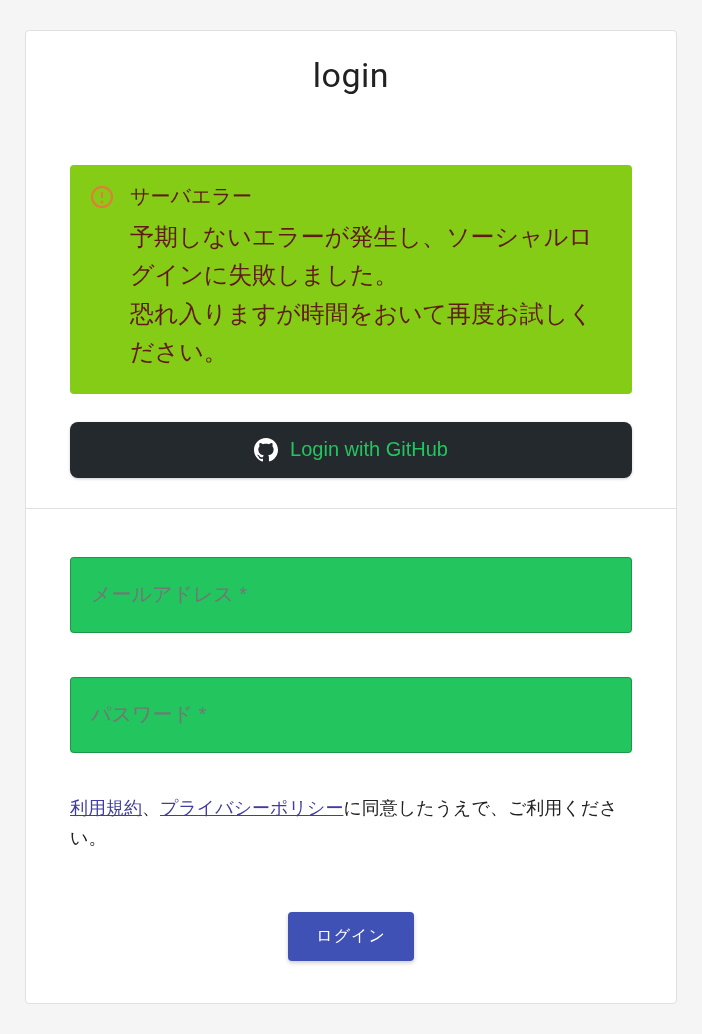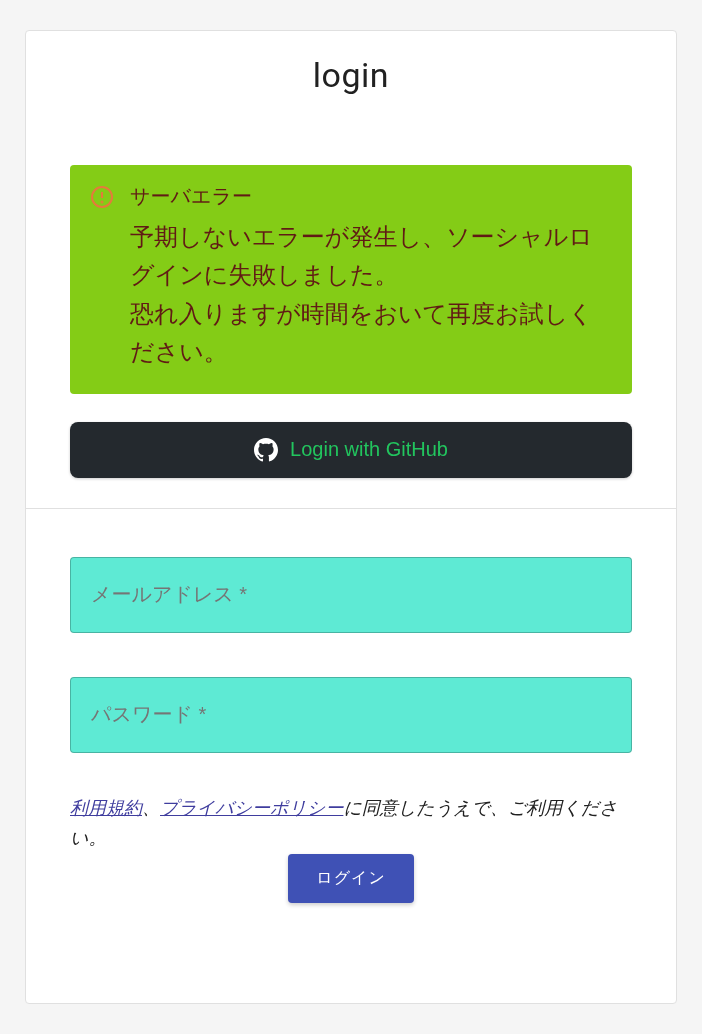--- a/index.html
+++ b/index.html
@@ -91,32 +91,32 @@
     .field {
       width: 100%;
       border: 1px solid rgba(0,0,0,0.23);
       border-radius: 4px;
       height: 76px;
       padding: 0 20px;
       font-size: 20px;
       color: #212121;
       margin-bottom: 44px;
       outline: none;
-      background: #5eead4;
+      background: #22c55e;
     }
     .field::placeholder {
       color: #757575;
       opacity: 1;
     }
     .consent {
       font-size: 18px;
       line-height: 1.7;
       color: #212121;
       margin-top: -4px;
-      font-style: italic;
+      margin-bottom: 58px;
     }
     .consent a {
       color: #3f3d9e;
       text-decoration: underline;
     }
     .login-btn-wrap {
       text-align: center;
     }
     .login-btn {
       background: #3f51b5;

